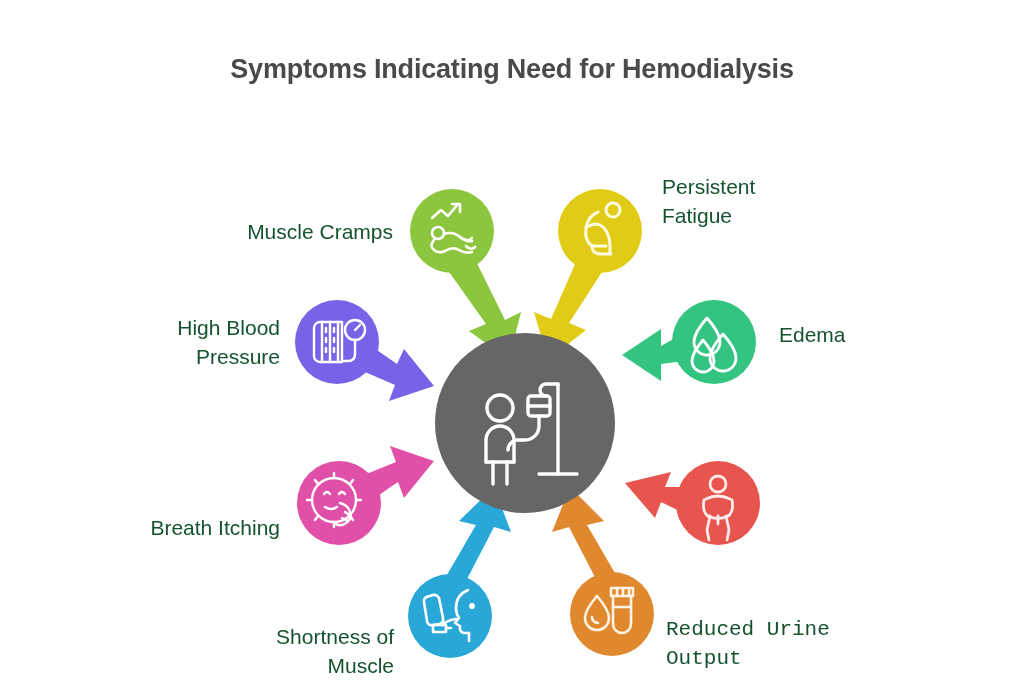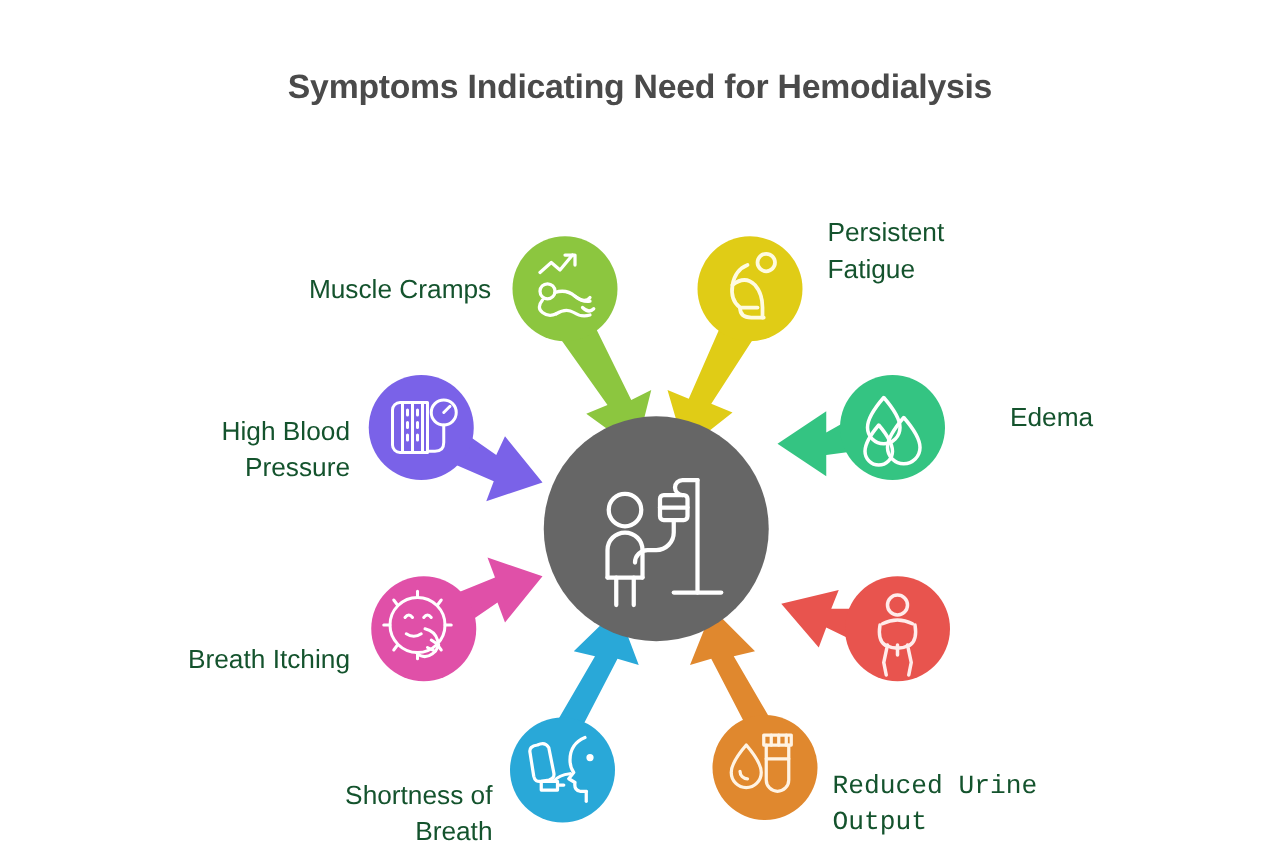--- a/index.html
+++ b/index.html
@@ -191,27 +191,27 @@
       </g>
     </g>
 
   </svg>
 
   <div class="node-label lbl-left" style="left:213px; top:201px; width:180px;">Muscle Cramps</div>
 
   <div class="node-label lbl-right" style="left:662px; top:172px; width:200px;">Persistent
 Fatigue</div>
 
-  <div class="node-label lbl-right" style="left:779px; top:320px; width:190px;margin-left:29px;">Edema</div>
+  <div class="node-label lbl-right" style="left:779px; top:320px; width:190px;">Edema</div>
 
 
   <div class="node-label lbl-right" style="left:666px; top:615px; width:230px;font-family:Liberation Mono, monospace;">Reduced Urine
 Output</div>
 
   <div class="node-label lbl-left" style="left:194px; top:606px; width:200px;">Shortness of
-Breath</div>
+Muscle</div>
 
   <div class="node-label lbl-left" style="left:100px; top:497px; width:180px;">Breath Itching</div>
 
-  <div class="node-label lbl-left" style="left:82px; top:315px; width:198px;">High Blood
+  <div class="node-label lbl-left" style="left:82px; top:297px; width:198px;">High Blood
 Pressure</div>
 
 </div>
 
 </body></html>

